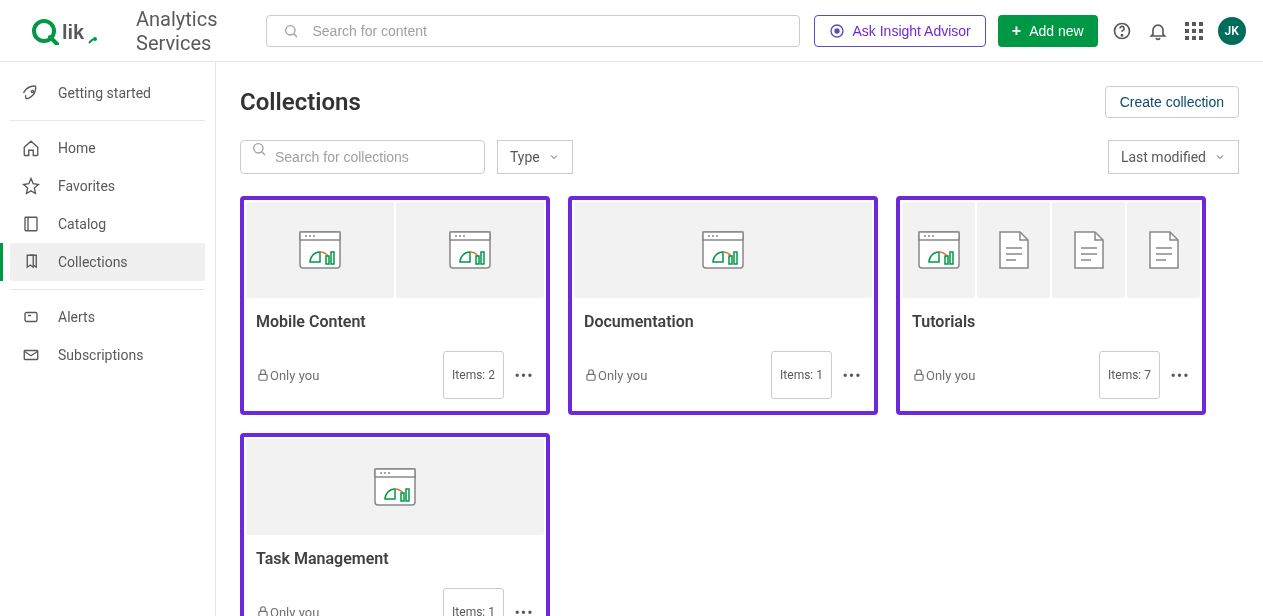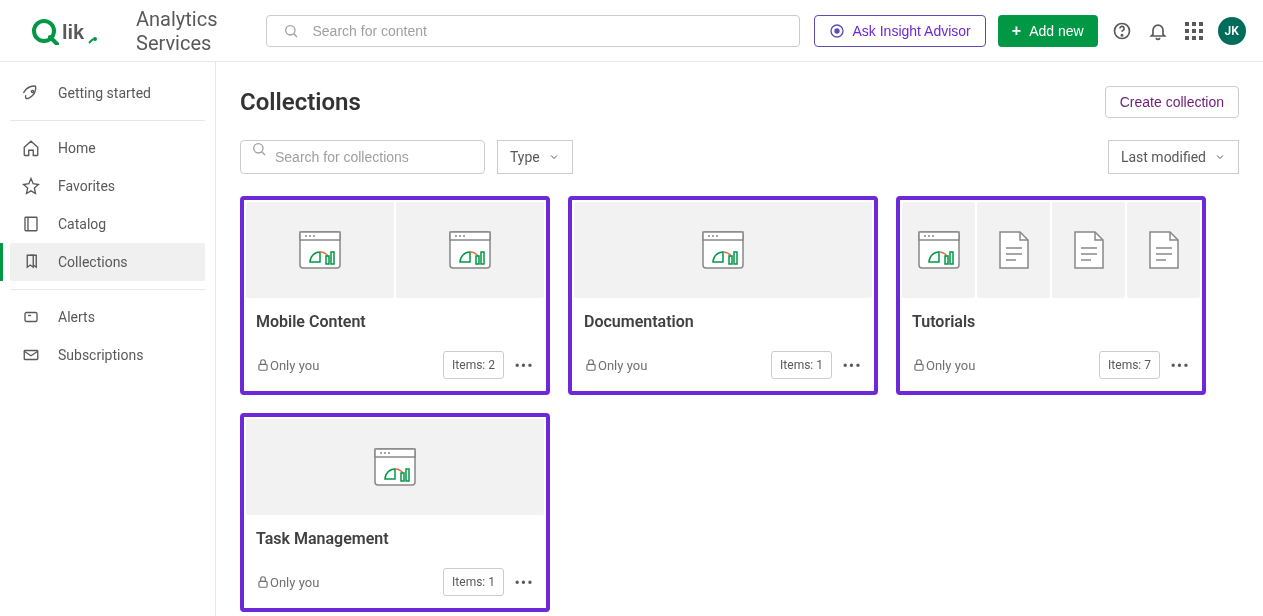--- a/index.html
+++ b/index.html
@@ -30,39 +30,39 @@
   .sidebar { width: 216px; border-right: 1px solid #e6e6e6; padding: 12px 10px; }
   .side-item { display: flex; align-items: center; gap: 18px; padding: 10px 12px; border-radius: 2px; cursor: pointer; color: #595959; position: relative; }
   .side-item.active { background: #f0f0f0; }
   .side-item.active::before { content: ""; position: absolute; left: -10px; top: 0; bottom: 0; width: 3px; background: #009845; }
   .side-sep { height: 1px; background: #e6e6e6; margin: 8px 0; }
   .side-icon { width: 18px; height: 18px; display: inline-flex; align-items: center; justify-content: center; flex-shrink: 0; }
 
   .main { flex: 1; padding: 24px 24px 24px 24px; overflow: auto; }
   .page-header { display: flex; justify-content: space-between; align-items: center; margin-bottom: 22px; }
   .page-title { font-size: 24px; font-weight: 600; color: #333; }
-  .btn-outline-grey { border: 1px solid #ccc; background: #fff; color: #701a75; }
+  .btn-outline-grey { border: 1px solid #ccc; background: #fff; color: #0c4a6e; }
 
   .filters-row { display: flex; align-items: center; gap: 12px; margin-bottom: 22px; }
   .filter-search { width: 245px; height: 34px; border: 1px solid #ccc; border-radius: 4px; display: flex; padding: 0 10px; gap: 8px; }
   .filter-search input { border: none; outline: none; flex: 1; font-size: 14px; }
   .filter-search input::placeholder { color: #a0a0a0; }
   .dropdown { height: 34px; border: 1px solid #ccc; border-radius: 0; padding: 0 12px; display: inline-flex; align-items: center; gap: 8px; cursor: pointer; background: #fff; }
   .spacer { flex: 1; }
 
   .card-grid { display: grid; grid-template-columns: repeat(3, 310px); gap: 18px; }
   .card { border: 4px solid #6d28d9; border-radius: 4px; overflow: hidden; background: #fff; }
   .thumb-row { display: flex; height: 100px; background: #fff; padding: 2px; gap: 2px; }
   .thumb { flex: 1; background: #f2f2f2; display: flex; align-items: center; justify-content: center; border-radius: 2px; }
   .card-body { padding: 12px 12px 4px; }
   .card-title { font-size: 16px; font-weight: 600; color: #404040; margin-bottom: 10px; }
   .card-footer { display: flex; align-items: center; justify-content: space-between; padding: 6px 12px 12px; }
   .footer-left { display: flex; align-items: center; font-size: 13px; color: #707070; }
   .footer-right { display: flex; align-items: center; gap: 10px; }
-  .badge { border: 1px solid #ccc; border-radius: 3px; padding: 6px 8px; font-size: 12px; color: #595959; background: #fff; }
+  .badge { border: 1px solid #ccc; border-radius: 3px; padding: 16px 8px; font-size: 12px; color: #595959; background: #fff; }
   .dots { width: 20px; height: 20px; display: flex; align-items: center; justify-content: center; cursor: pointer; color: #595959; font-size: 16px; letter-spacing: 1px; }
 
   svg { display: block; }
 </style>
 </head>
 <body>
 
 <div class="topbar">
   <div class="hamburger">
     <span></span>

